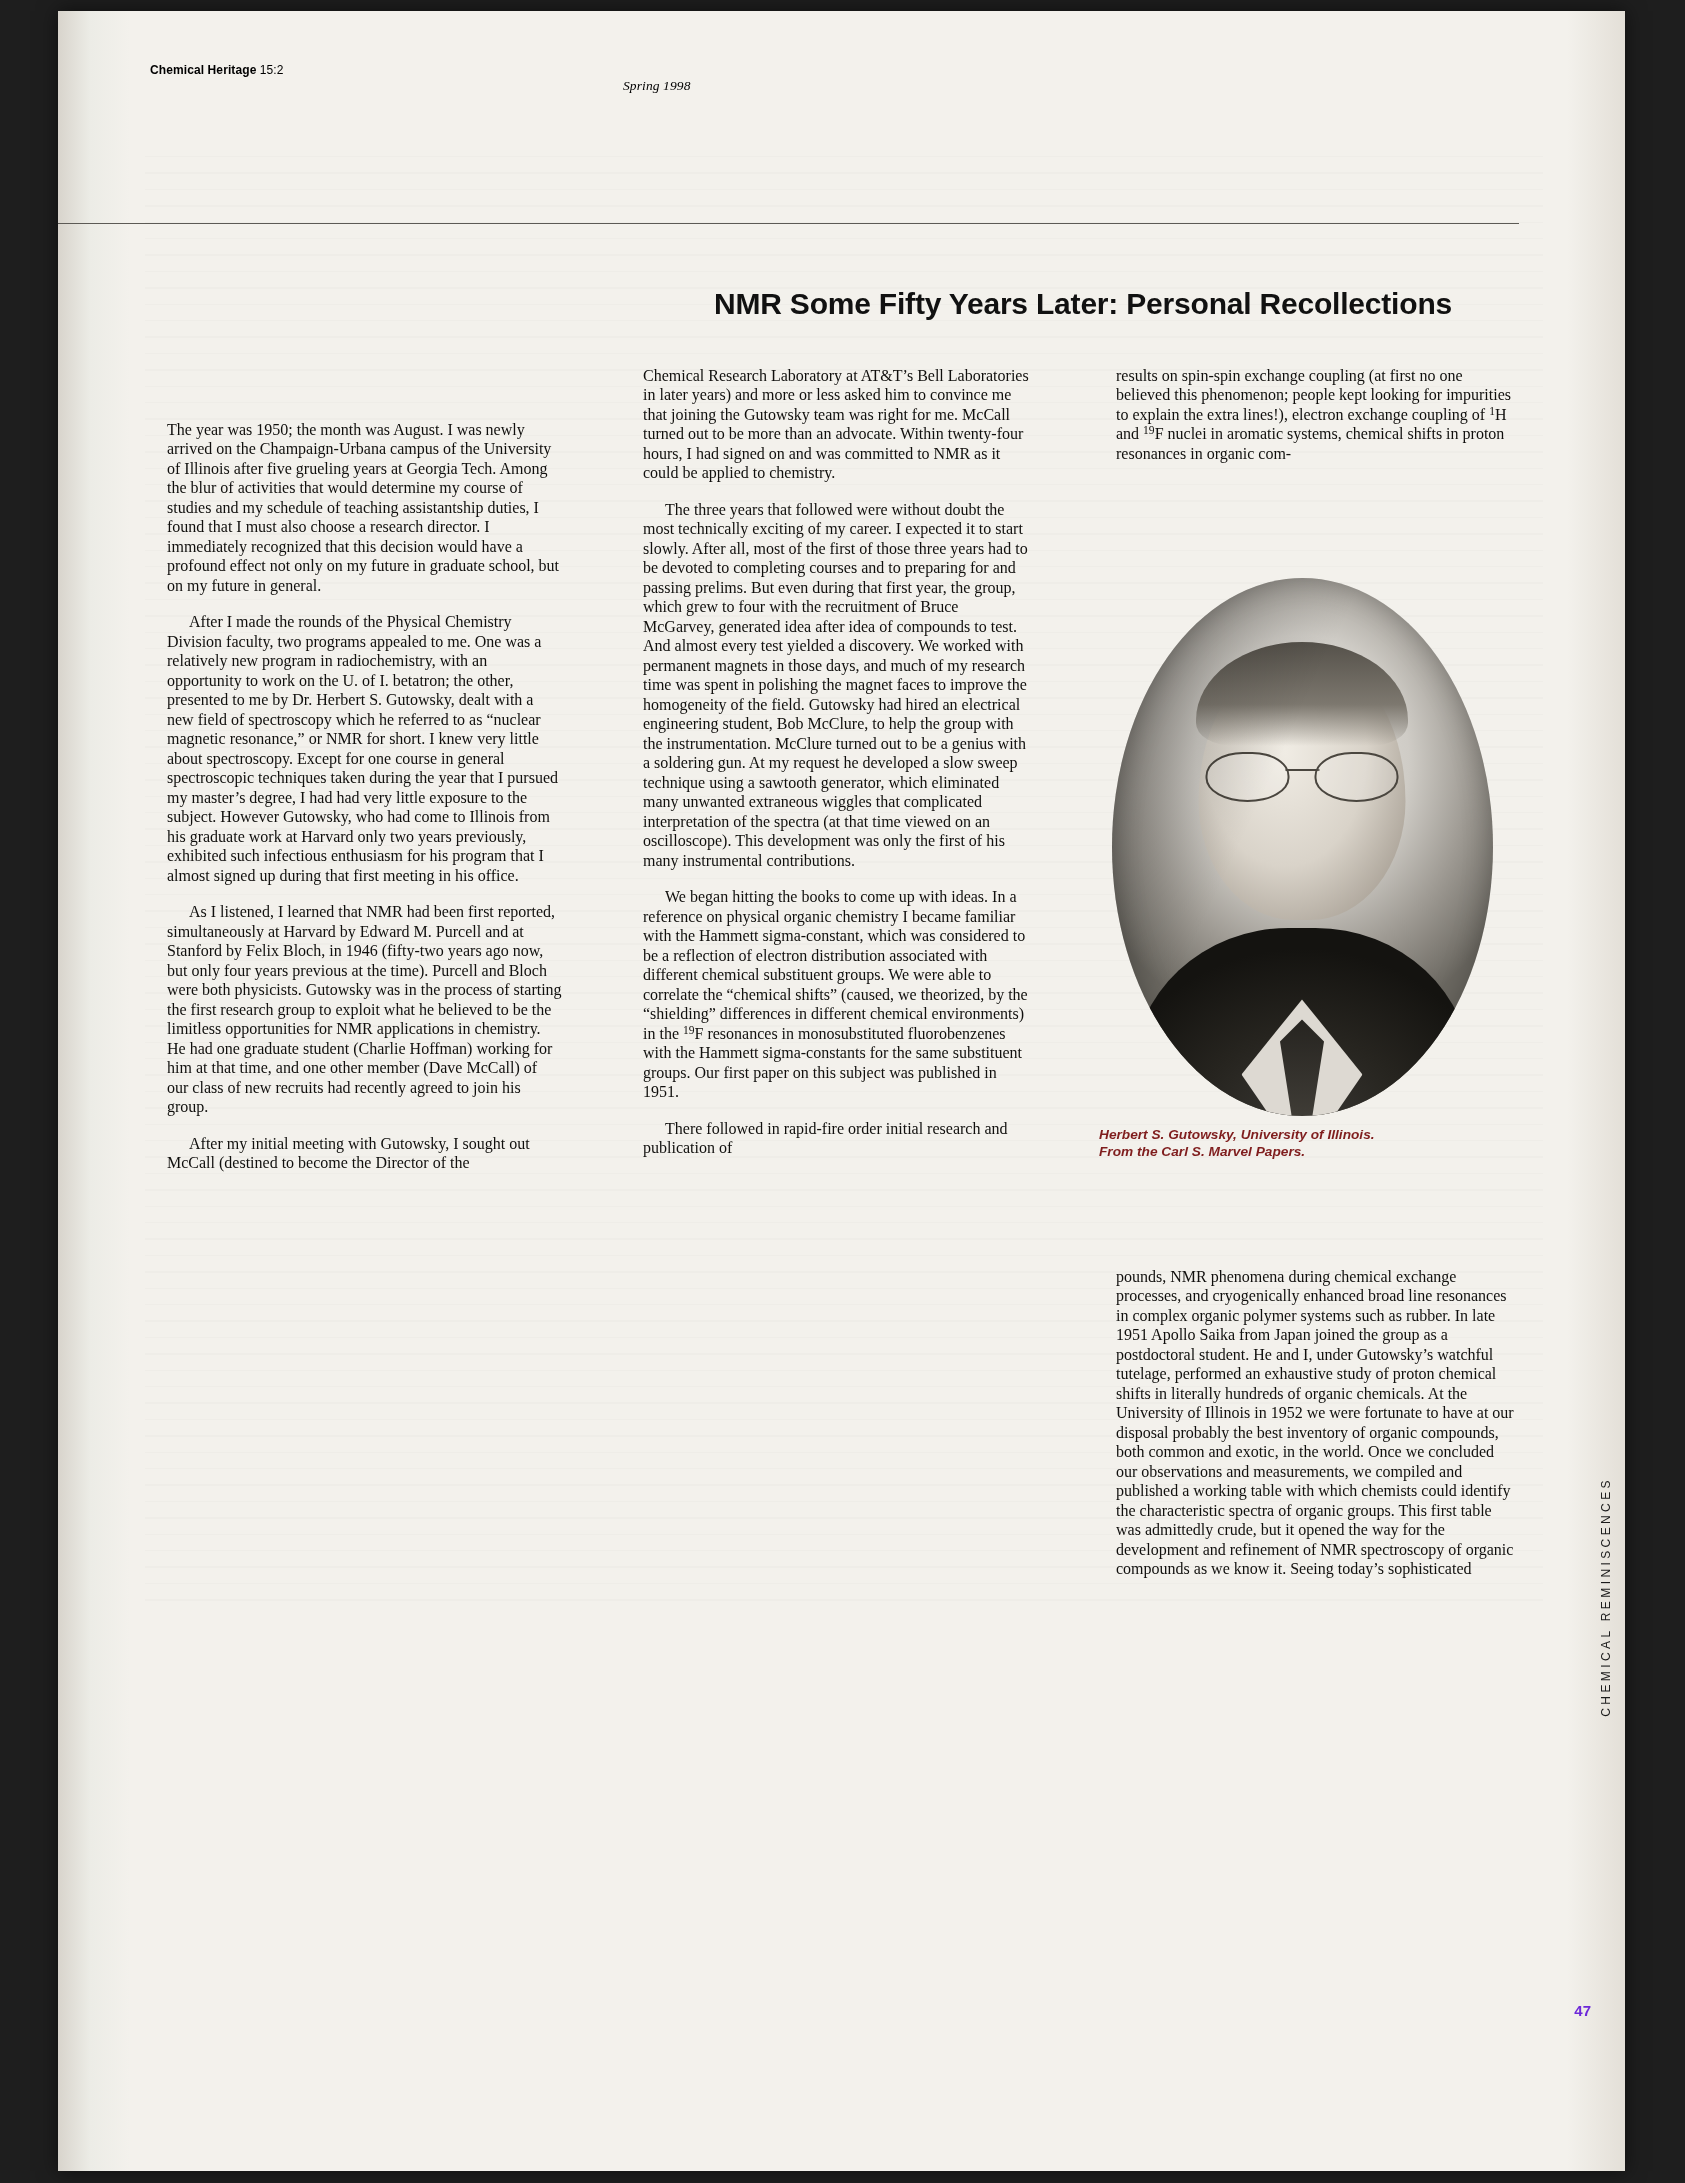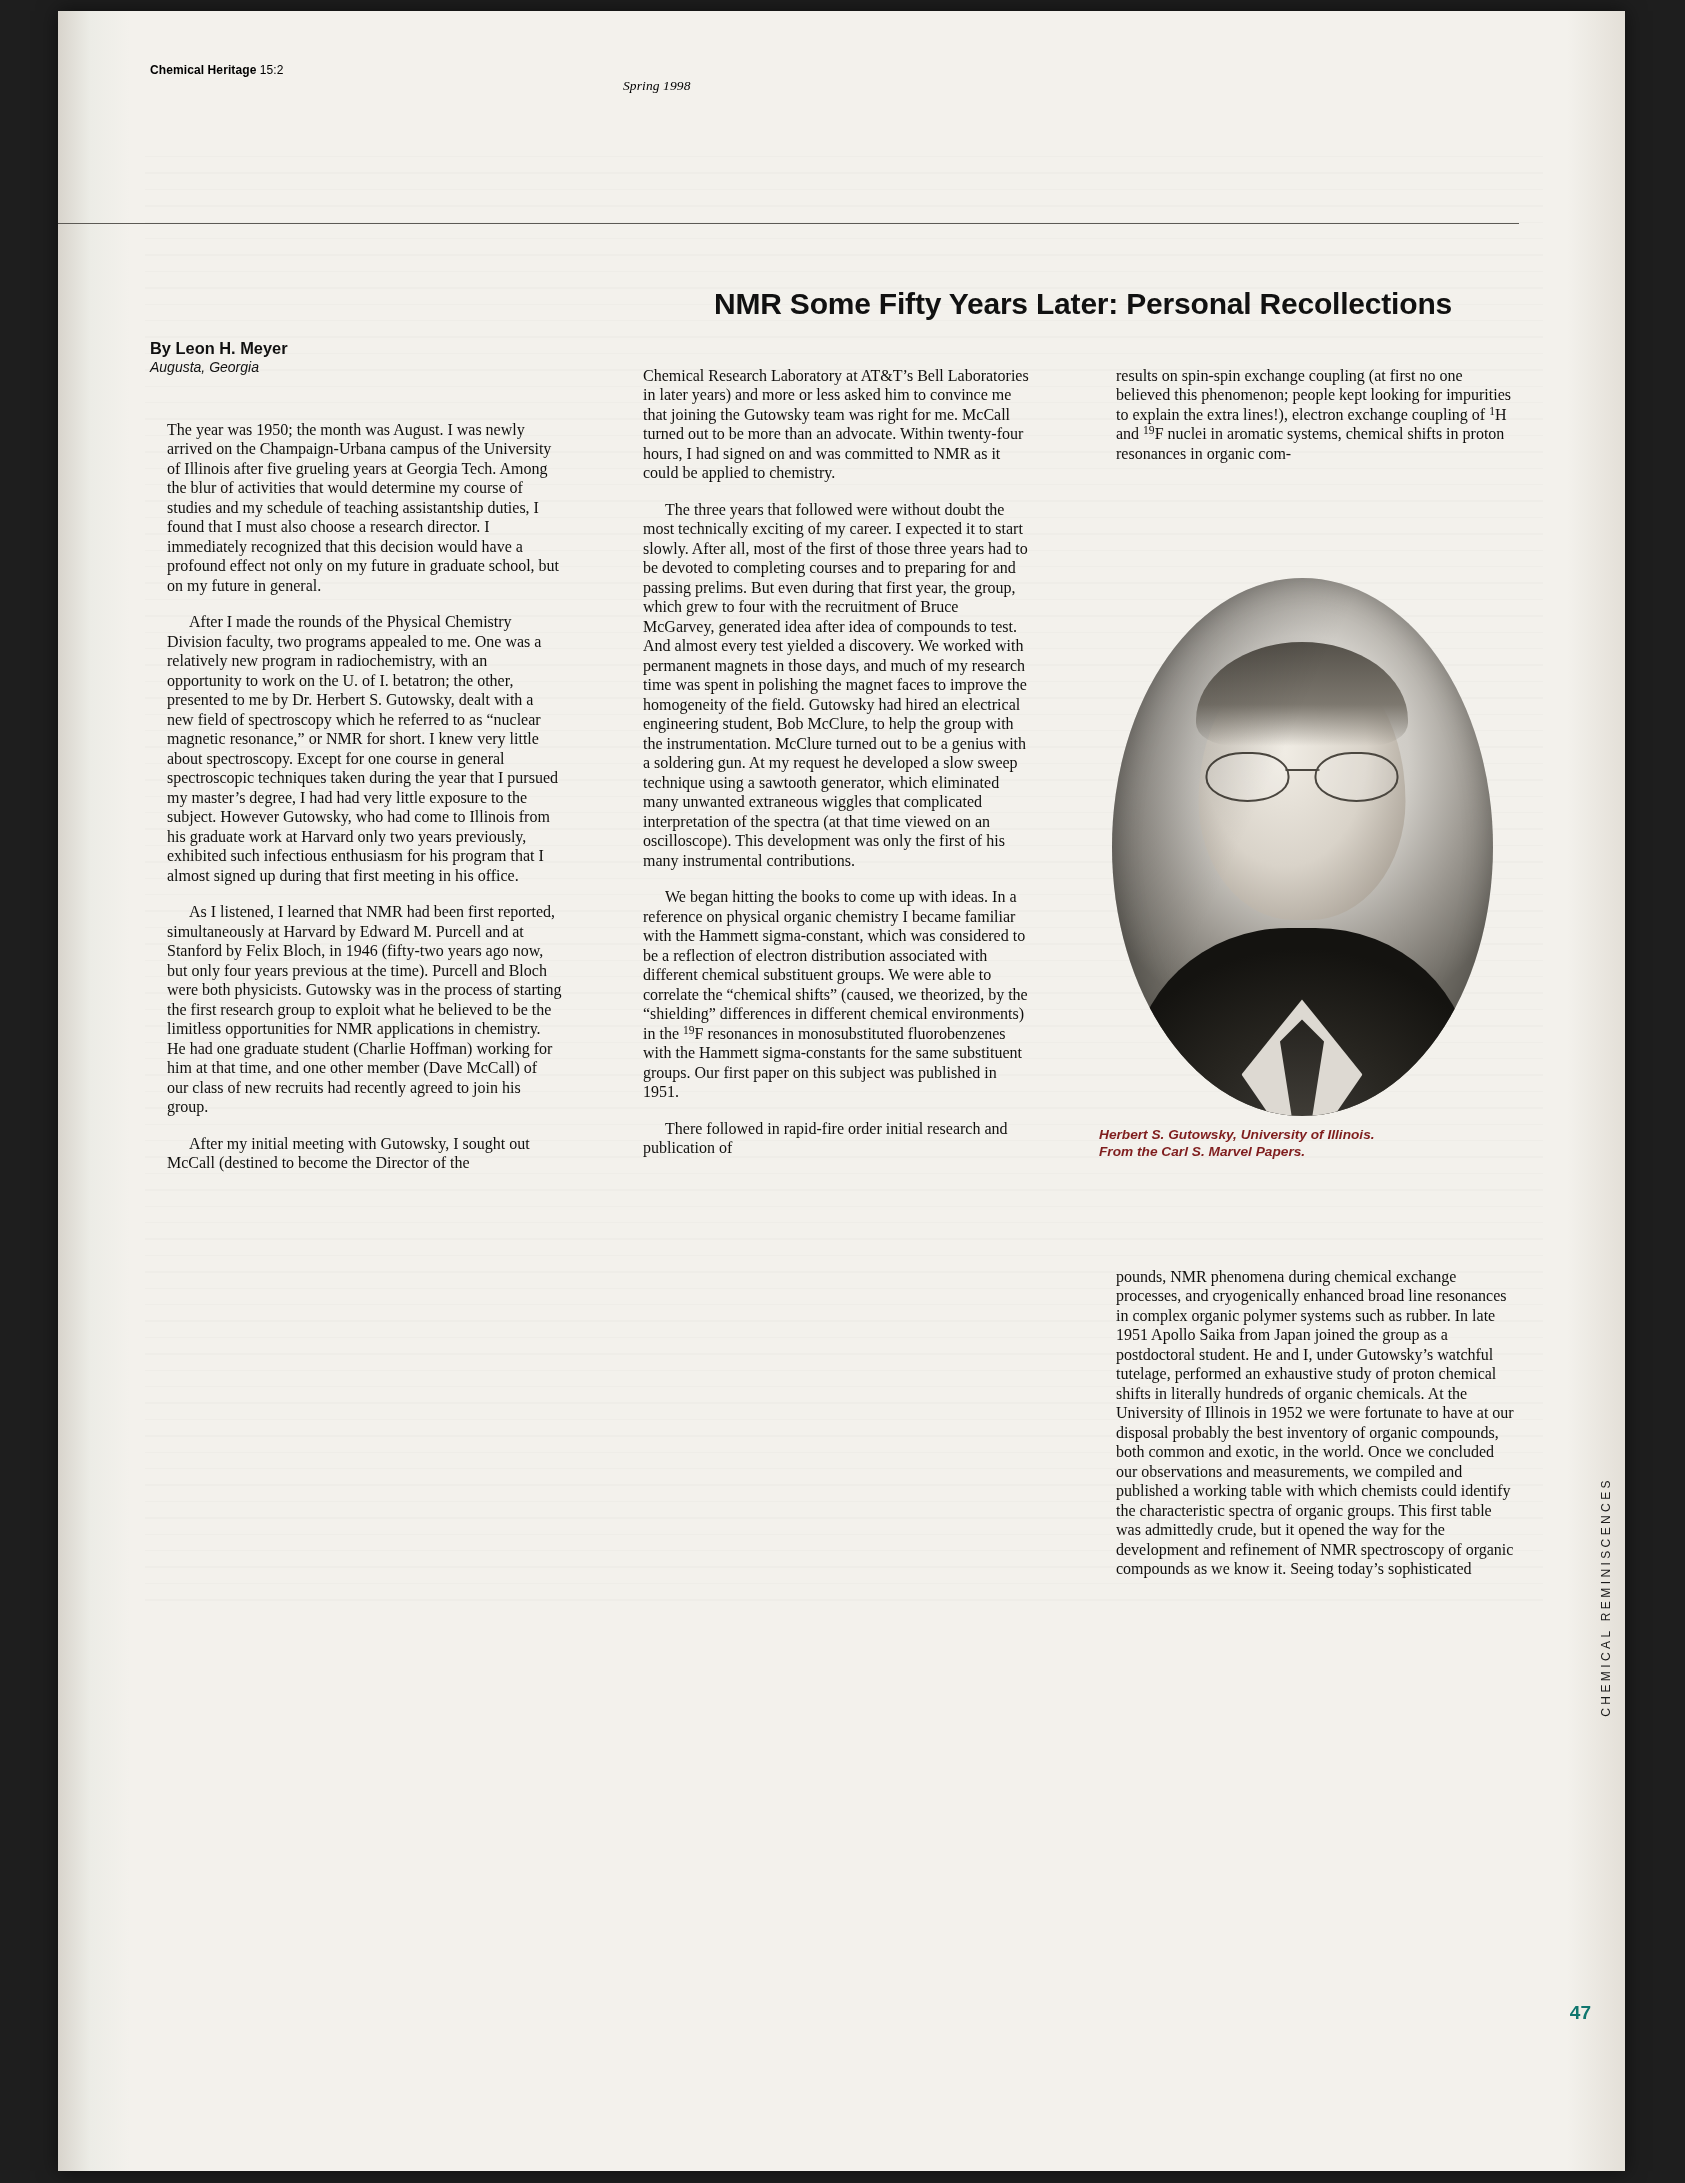--- a/index.html
+++ b/index.html
@@ -286,22 +286,22 @@
     white-space: nowrap;
   }
 
   
   .folio {
     position: absolute;
     right: 34px;
     top: 1991px;
     font-family: "Liberation Sans", sans-serif;
     font-weight: bold;
-    font-size: 19px;
-    color: #0f766e;
+    font-size: 15px;
+    color: #6d28d9;
   }
 </style>
 </head>
 <body>
 
 <div class="scan">
   <div class="page">
     <div class="page-gutter"></div>
     <div class="page-right-shade"></div>
     <div class="showthrough"></div>
@@ -309,24 +309,20 @@
     <div class="runhead">
       <span class="jname">Chemical Heritage</span>
       <span class="jvol">15:2</span>
       <span class="season">Spring 1998</span>
     </div>
 
     <div class="header-rule"></div>
 
     <h1 class="headline">NMR Some Fifty Years Later: Personal Recollections</h1>
 
-    <div class="byline">
-      <div class="author">By Leon H. Meyer</div>
-      <div class="place">Augusta, Georgia</div>
-    </div>
 
     <div class="col col1">
       <p>The year was 1950; the month was August. I was newly arrived on the Champaign-Urbana campus of the University of Illinois after five grueling years at Georgia Tech. Among the blur of activities that would determine my course of studies and my schedule of teaching assistantship duties, I found that I must also choose a research director. I immediately recognized that this decision would have a profound effect not only on my future in graduate school, but on my future in general.</p>
       <p class="ind">After I made the rounds of the Physical Chemistry Division faculty, two programs appealed to me. One was a relatively new program in radiochemistry, with an opportunity to work on the U. of I. betatron; the other, presented to me by Dr. Herbert S. Gutowsky, dealt with a new field of spectroscopy which he referred to as “nuclear magnetic resonance,” or NMR for short. I knew very little about spectroscopy. Except for one course in general spectroscopic techniques taken during the year that I pursued my master’s degree, I had had very little exposure to the subject. However Gutowsky, who had come to Illinois from his graduate work at Harvard only two years previously, exhibited such infectious enthusiasm for his program that I almost signed up during that first meeting in his office.</p>
       <p class="ind">As I listened, I learned that NMR had been first reported, simultaneously at Harvard by Edward M. Purcell and at Stanford by Felix Bloch, in 1946 (fifty-two years ago now, but only four years previous at the time). Purcell and Bloch were both physicists. Gutowsky was in the process of starting the first research group to exploit what he believed to be the limitless opportunities for NMR applications in chemistry. He had one graduate student (Charlie Hoffman) working for him at that time, and one other member (Dave McCall) of our class of new recruits had recently agreed to join his group.</p>
       <p class="ind">After my initial meeting with Gutowsky, I sought out McCall (destined to become the Director of the</p>
     </div>
 
     <div class="col col2">
       <p>Chemical Research Laboratory at AT&amp;T’s Bell Laboratories in later years) and more or less asked him to convince me that joining the Gutowsky team was right for me. McCall turned out to be more than an advocate. Within twenty-four hours, I had signed on and was committed to NMR as it could be applied to chemistry.</p>

